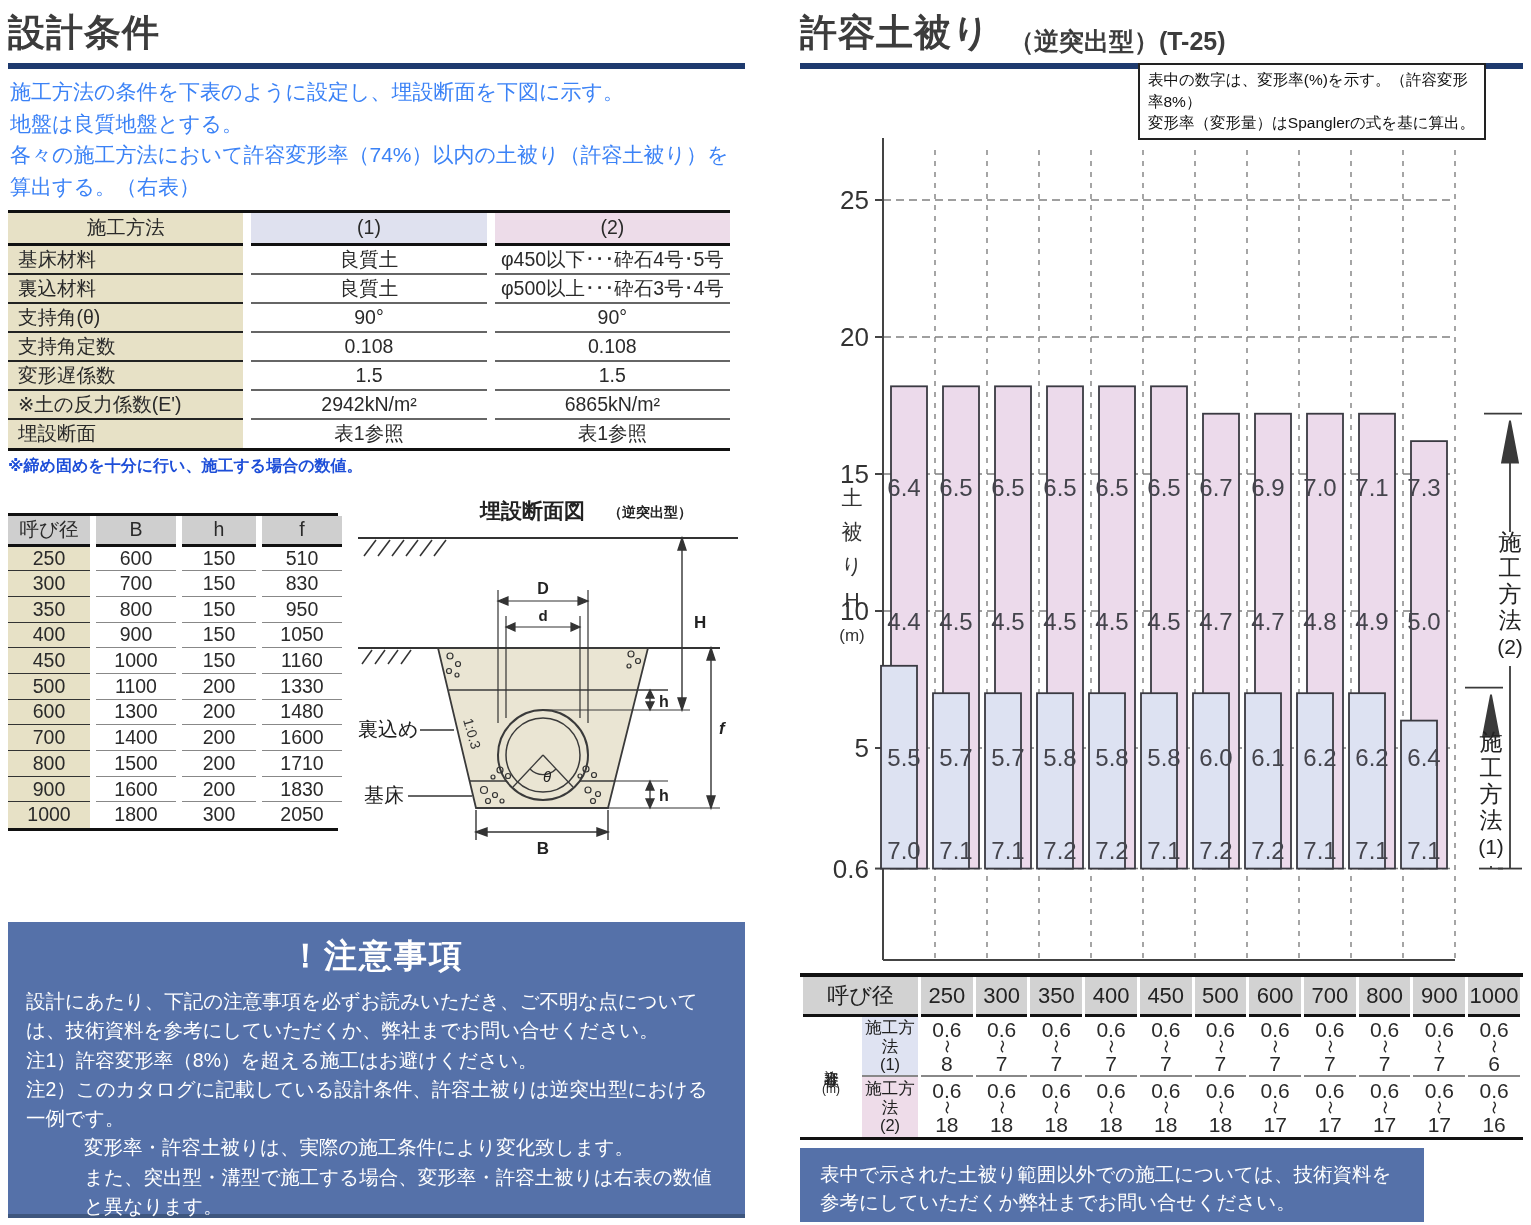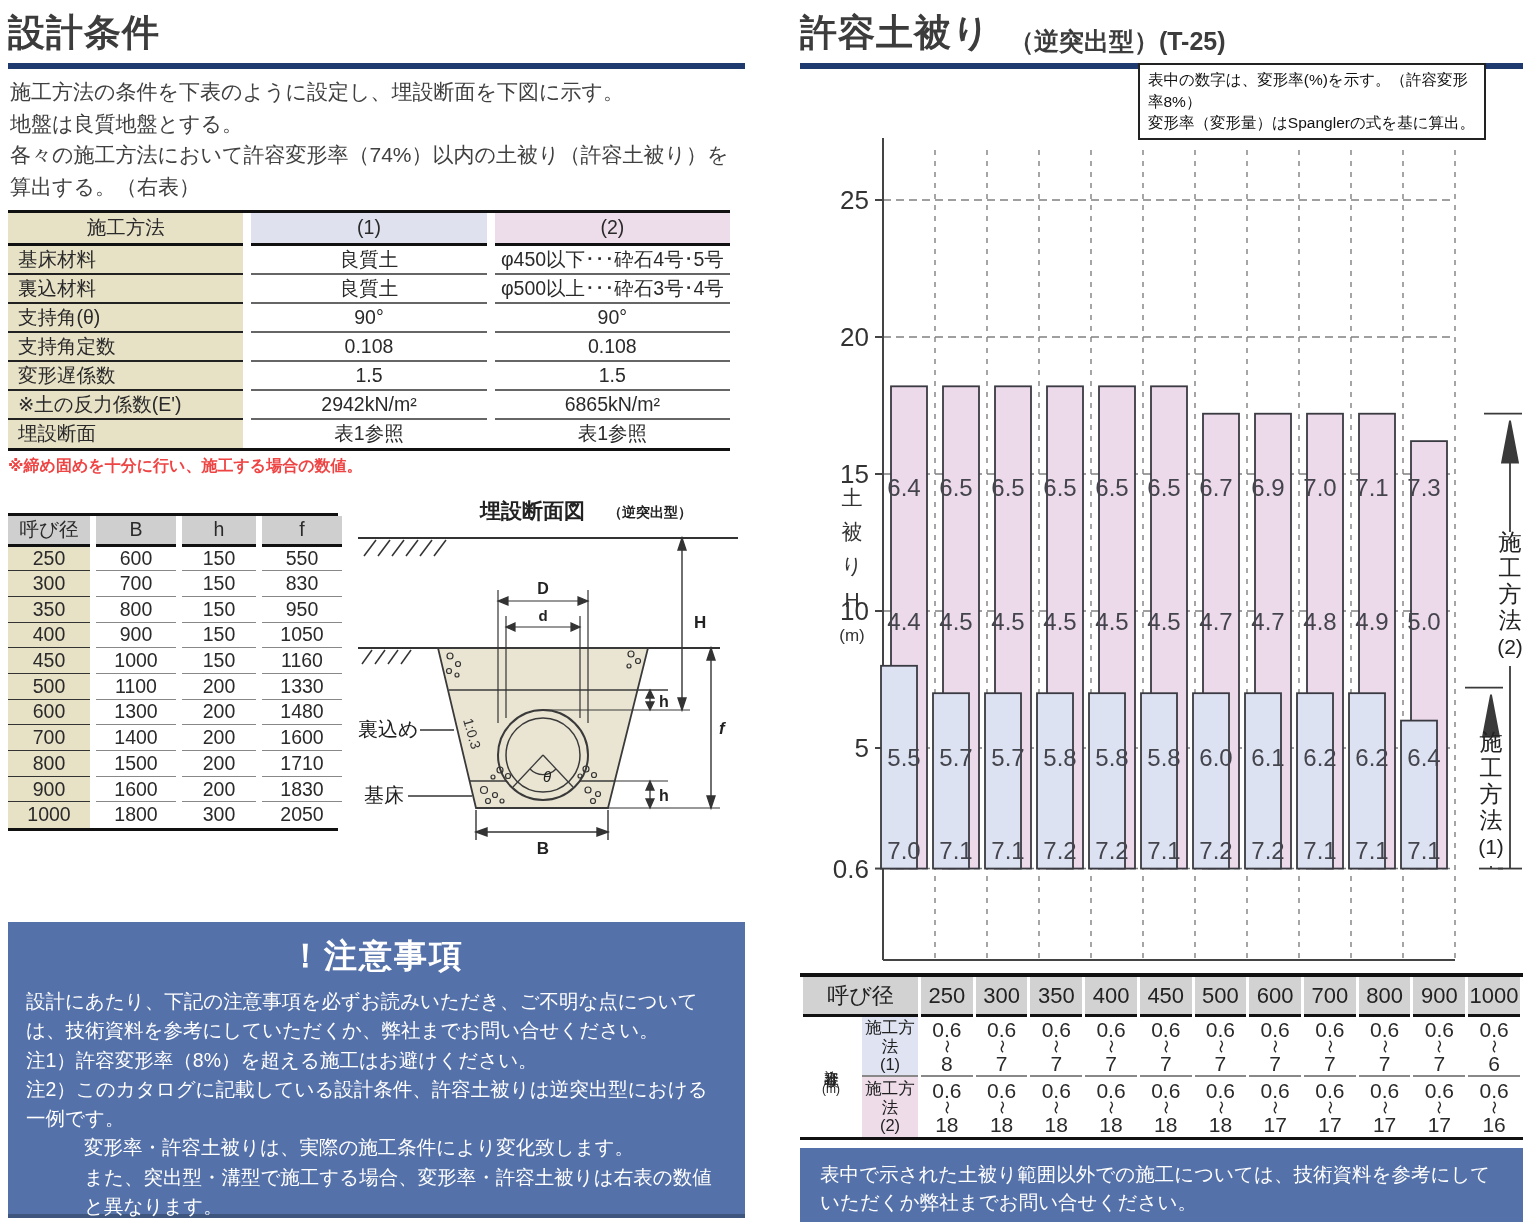--- a/index.html
+++ b/index.html
@@ -8,35 +8,35 @@
   .page { position:relative; width:1531px; height:1225px; background:#fff; overflow:hidden; }
 
   
   .sec-header { position:absolute; }
   .sec-title-row { display:flex; align-items:flex-end; gap:18px; white-space:nowrap; }
   .sec-title { font-size:37px; font-weight:bold; color:#3c3c3c; letter-spacing:1px; }
   .sec-sub { font-size:25px; font-weight:bold; color:#3c3c3c; }
   .sec-rule { height:6px; background:#1e3a6e; margin-top:5px; }
 
   
-  .intro { position:absolute; left:10px; top:76px; width:737px; font-size:21px; line-height:1.5; color:#404040; }
+  .intro { position:absolute; left:10px; top:76px; width:737px; font-size:21px; line-height:1.5; color:#3b82f6; }
 
   
   .cond-wrap { position:absolute; left:8px; top:210px; width:722px; border-top:3px solid #111; border-bottom:3px solid #111; }
   table.cond { width:100%; border-collapse:collapse; table-layout:fixed; }
   table.cond td, table.cond th { font-weight:normal; font-size:19.5px; color:#2a2a2a; height:29px; vertical-align:middle; }
   table.cond .lbl { background:#e7e1c6; text-align:left; padding-left:10px; border-bottom:2px solid #222; width:142px; }
   table.cond .hdr-lbl { background:#e7e1c6; text-align:center; border-bottom:3px solid #111; height:31px; }
   table.cond .gap { width:8px; border:none; background:#fff; }
   table.cond .h1 { background:#dfe1ef; text-align:center; border-bottom:3px solid #111; }
   table.cond .h2 { background:#eddce9; text-align:center; border-bottom:3px solid #111; }
   table.cond .val { background:#fff; text-align:center; border-bottom:2px solid #666; }
   table.cond tr:last-child td { border-bottom:none; }
 
-  .cond-note { position:absolute; left:8px; top:456px; font-size:16px; font-weight:bold; color:#ef4444; }
+  .cond-note { position:absolute; left:8px; top:456px; font-size:16px; font-weight:bold; color:#1d4ed8; }
 
   
   .t1-caption { position:absolute; left:8px; top:489px; font-size:17.5px; font-weight:bold; color:#111; }
   .t1-wrap { position:absolute; left:8px; top:513px; width:330px; border-top:3px solid #111; border-bottom:3px solid #111; }
   table.t1 { width:100%; border-collapse:collapse; table-layout:fixed; }
   table.t1 th, table.t1 td { font-weight:normal; font-size:19.5px; height:25.7px; text-align:center; vertical-align:middle; color:#2a2a2a; }
   table.t1 th { background:#cfcfcf; border-bottom:3px solid #111; height:29px; }
   table.t1 .gap { width:6px; background:#fff; border:none; }
   table.t1 .c0 { background:#e7e1c6; border-bottom:1.5px solid #333; }
   table.t1 .cv { background:#fff; border-bottom:1.5px solid #888; }
@@ -63,21 +63,21 @@
   .vlab-inner { writing-mode:vertical-rl; text-orientation:upright; letter-spacing:1px; display:inline-block; line-height:1.05; }
   .vlab-m { display:block; font-size:12px; }
   table.cover .mlab { width:86px; text-align:center; font-size:16.5px; line-height:1.15; vertical-align:middle; color:#222; }
   table.cover .m1 { background:#dfe3f2; }
   table.cover .m2 { background:#eedce9; }
   table.cover td.rng { background:#fff; text-align:center; vertical-align:middle; height:60px; }
   table.cover tr.r1 td { border-bottom:2px solid #888; }
   .rng span { display:block; line-height:1.0; font-size:21px; color:#2a2a2a; }
   .rng .tilde { font-size:14px; transform:rotate(90deg); height:13px; line-height:13px; }
 
-  .bottom-note { position:absolute; left:800px; top:1148px; width:723px; height:74px; background:#5571a9; color:#fff; font-size:19.5px; line-height:1.45; padding:12px 20px; }
+  .bottom-note { position:absolute; left:800px; top:1148px; width:624px; height:74px; background:#5571a9; color:#fff; font-size:19.5px; line-height:1.45; padding:12px 20px; }
 
   text { font-family:"Liberation Sans","DejaVu Sans",sans-serif; }
 </style>
 </head>
 <body>
 
 <div class="page">
 
   <div class="sec-header" style="left:8px; top:8px; width:737px;">
     <div class="sec-title-row">
@@ -168,21 +168,21 @@
             <td class="gap"></td>
             <th style="width:80px">f</th>
           </tr>
           <tr>
             <td class="c0">250</td>
             <td class="gap"></td>
             <td class="cv">600</td>
             <td class="gap"></td>
             <td class="cv">150</td>
             <td class="gap"></td>
-            <td class="cv">550</td>
+            <td class="cv">510</td>
           </tr>
           <tr>
             <td class="c0">300</td>
             <td class="gap"></td>
             <td class="cv">700</td>
             <td class="gap"></td>
             <td class="cv">150</td>
             <td class="gap"></td>
             <td class="cv">830</td>
           </tr>

